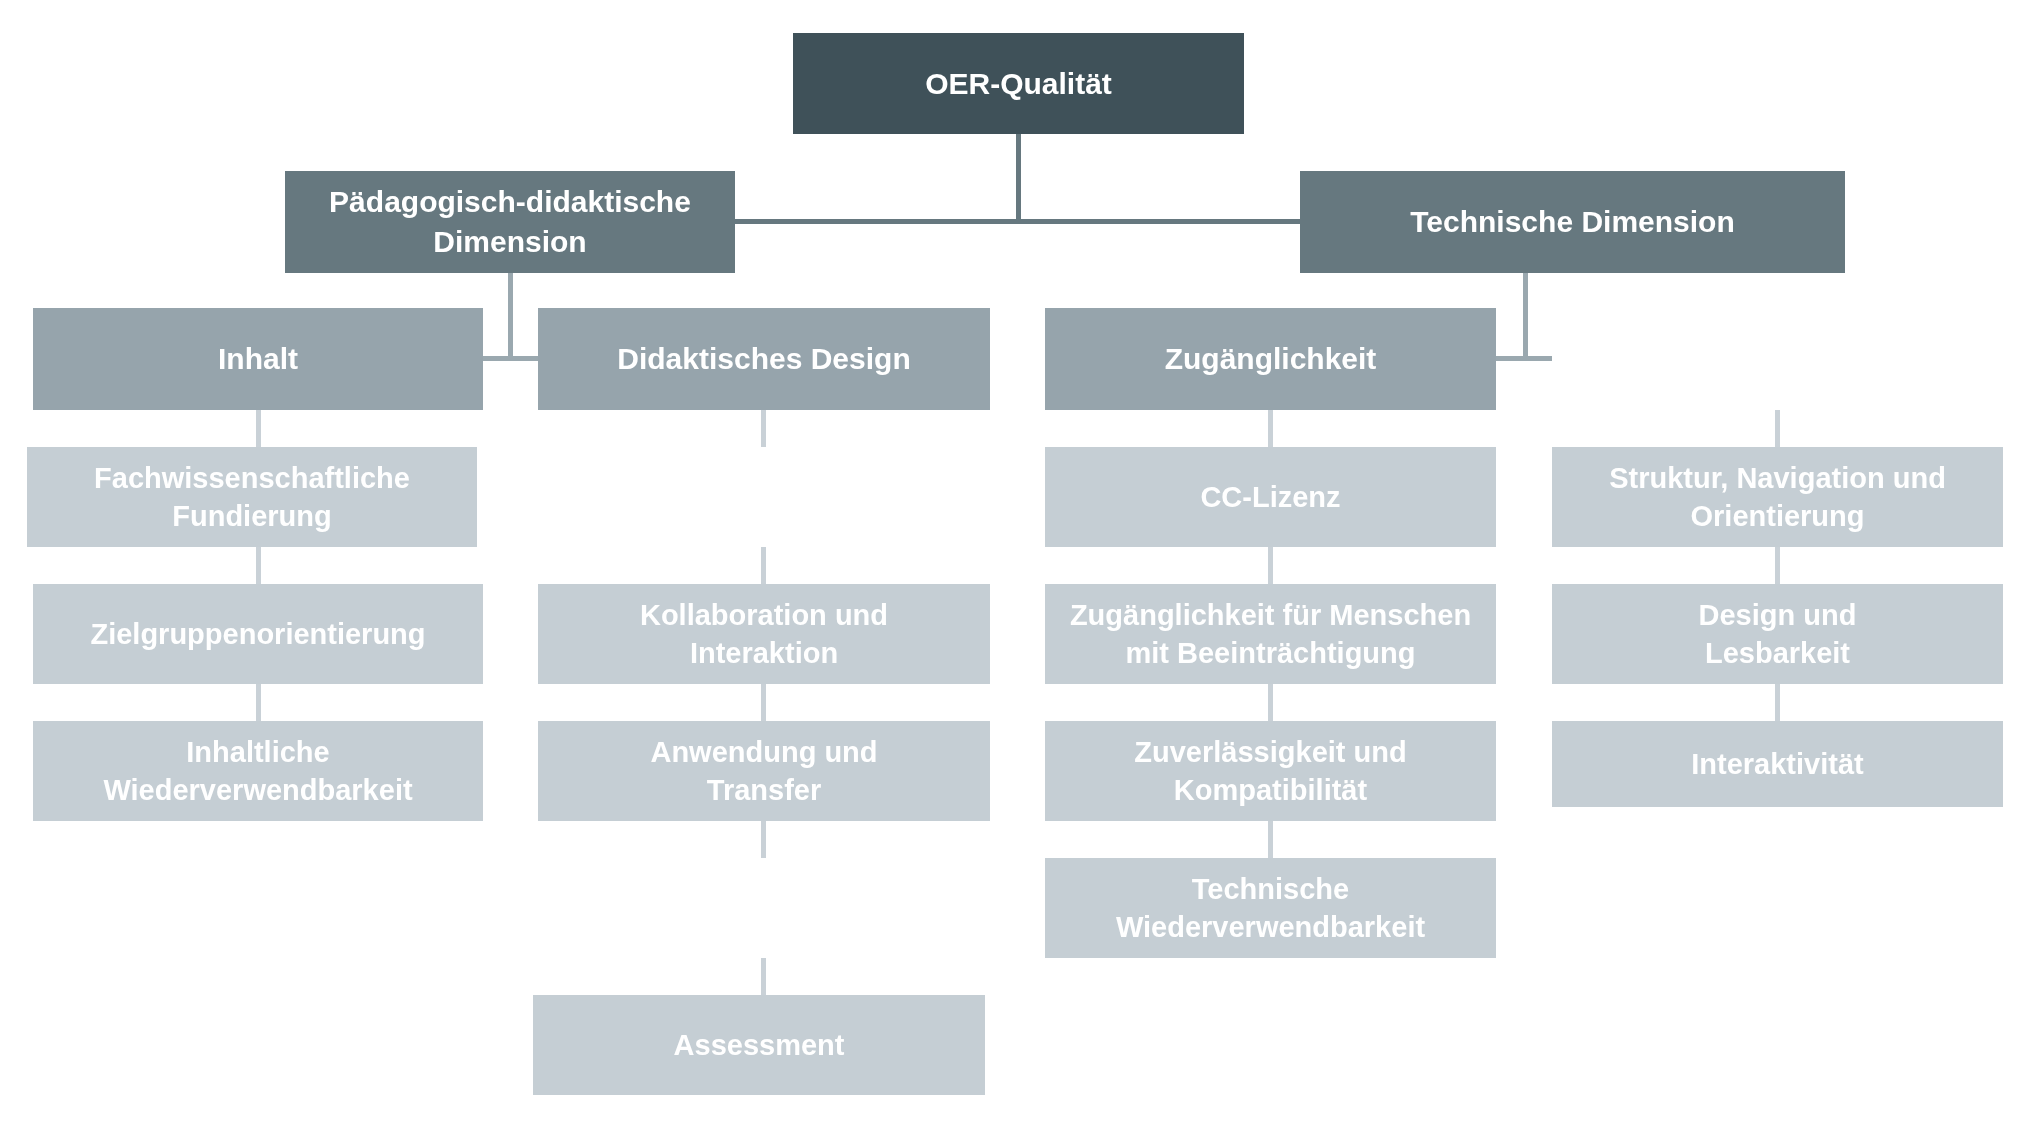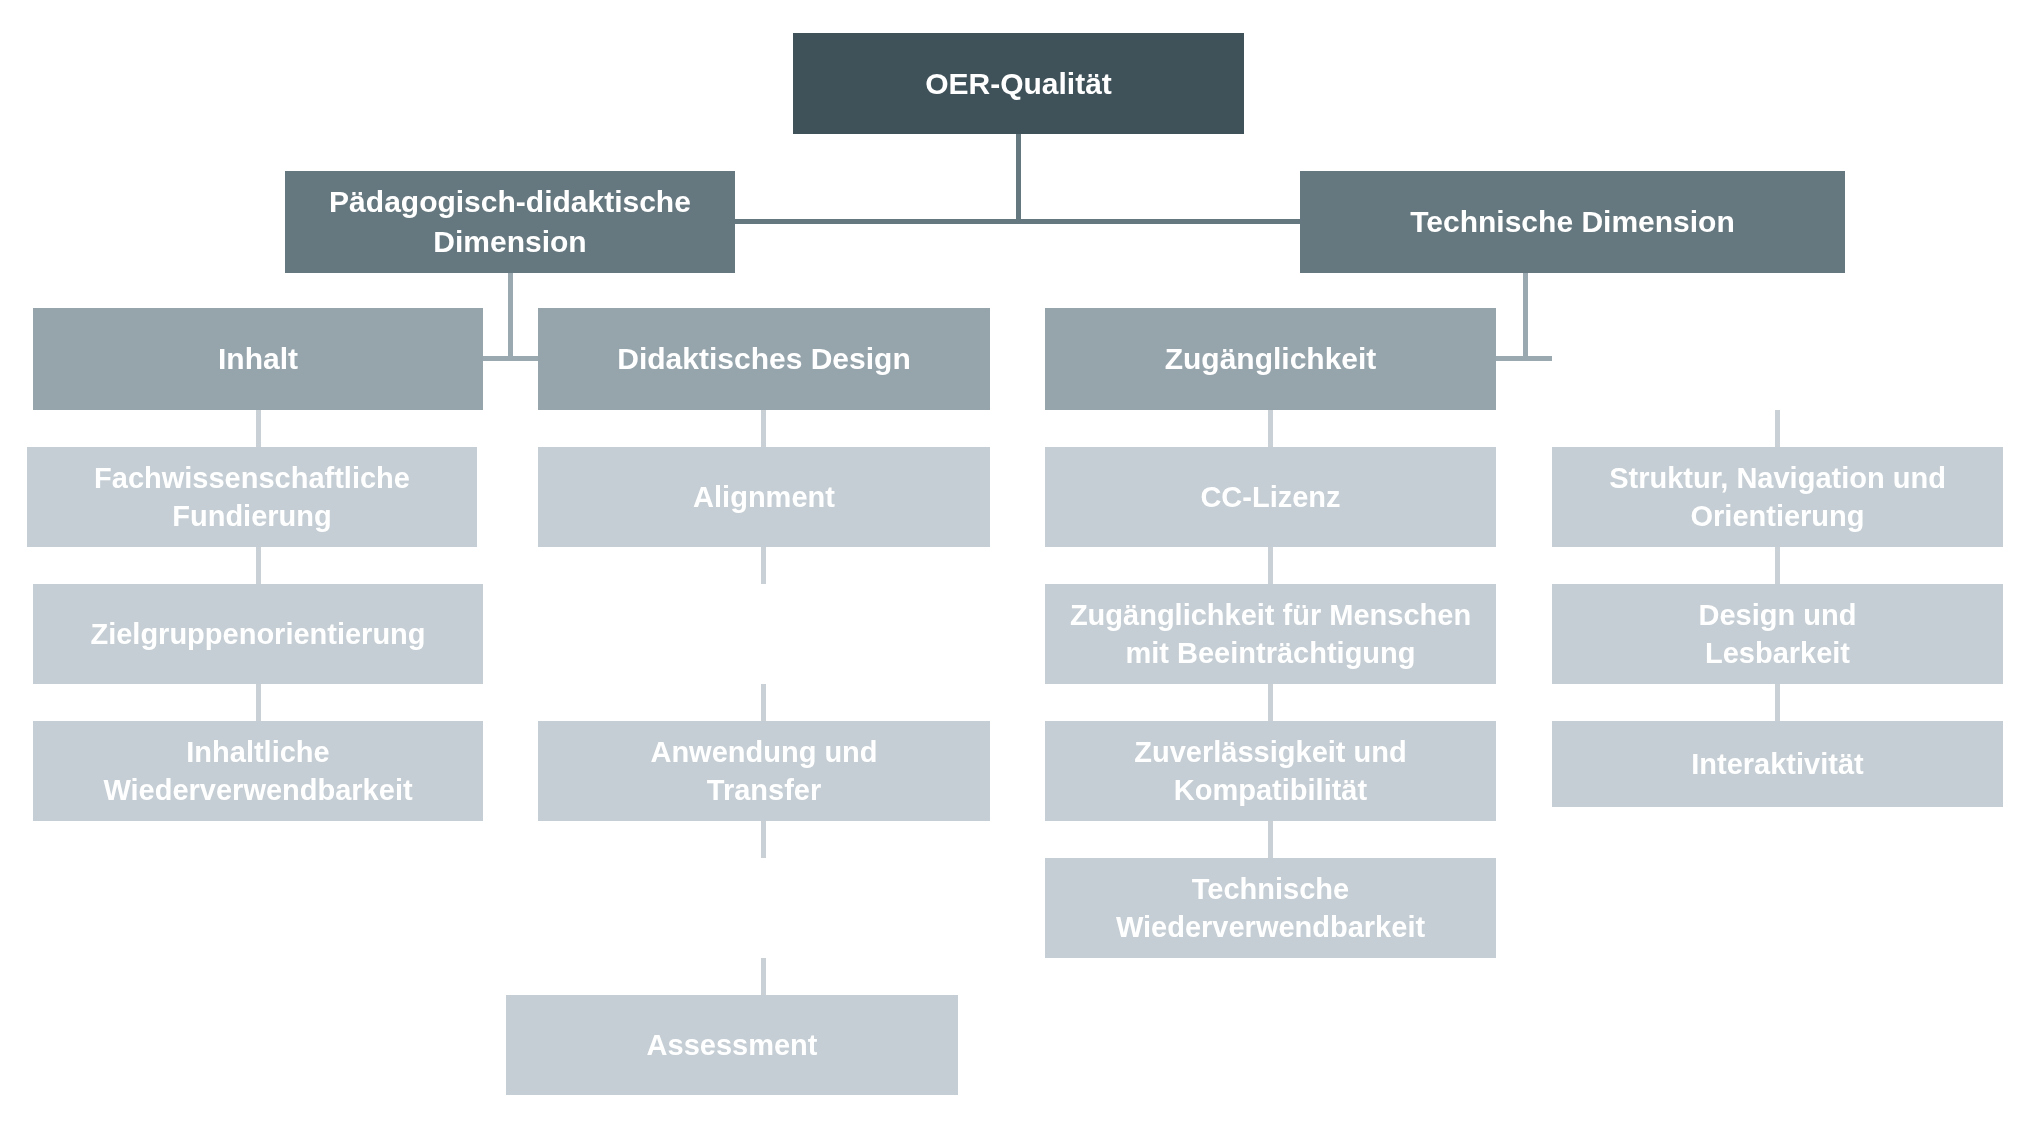--- a/index.html
+++ b/index.html
@@ -87,24 +87,25 @@
   <div class="conn conn-light" style="left:1775px;top:410px;width:5px;height:37px"></div>
   <div class="conn conn-light" style="left:1775px;top:547px;width:5px;height:37px"></div>
   <div class="conn conn-light" style="left:1775px;top:684px;width:5px;height:37px"></div>
 
   <div class="node leaf" style="left:27px;top:447px;width:450px;height:100px">Fachwissenschaftliche
 Fundierung</div>
   <div class="node leaf" style="left:33px;top:584px;width:450px;height:100px">Zielgruppenorientierung</div>
   <div class="node leaf" style="left:33px;top:721px;width:450px;height:100px">Inhaltliche
 Wiederverwendbarkeit</div>
 
-  <div class="node leaf" style="left:538px;top:447px;width:452px;height:100px">Alignment</div>
+  <div class="node leaf" style="left:538px;top:584px;width:452px;height:100px">Kollaboration und
+Interaktion</div>
   <div class="node leaf" style="left:538px;top:721px;width:452px;height:100px">Anwendung und
 Transfer</div>
-  <div class="node leaf" style="left:506px;top:995px;width:452px;height:100px">Assessment</div>
+  <div class="node leaf" style="left:533px;top:995px;width:452px;height:100px">Assessment</div>
 
   <div class="node leaf" style="left:1045px;top:447px;width:451px;height:100px">CC-Lizenz</div>
   <div class="node leaf" style="left:1045px;top:584px;width:451px;height:100px">Zugänglichkeit für Menschen
 mit Beeinträchtigung</div>
   <div class="node leaf" style="left:1045px;top:721px;width:451px;height:100px">Zuverlässigkeit und
 Kompatibilität</div>
   <div class="node leaf" style="left:1045px;top:858px;width:451px;height:100px">Technische
 Wiederverwendbarkeit</div>
 
   <div class="node leaf" style="left:1552px;top:447px;width:451px;height:100px">Struktur, Navigation und

